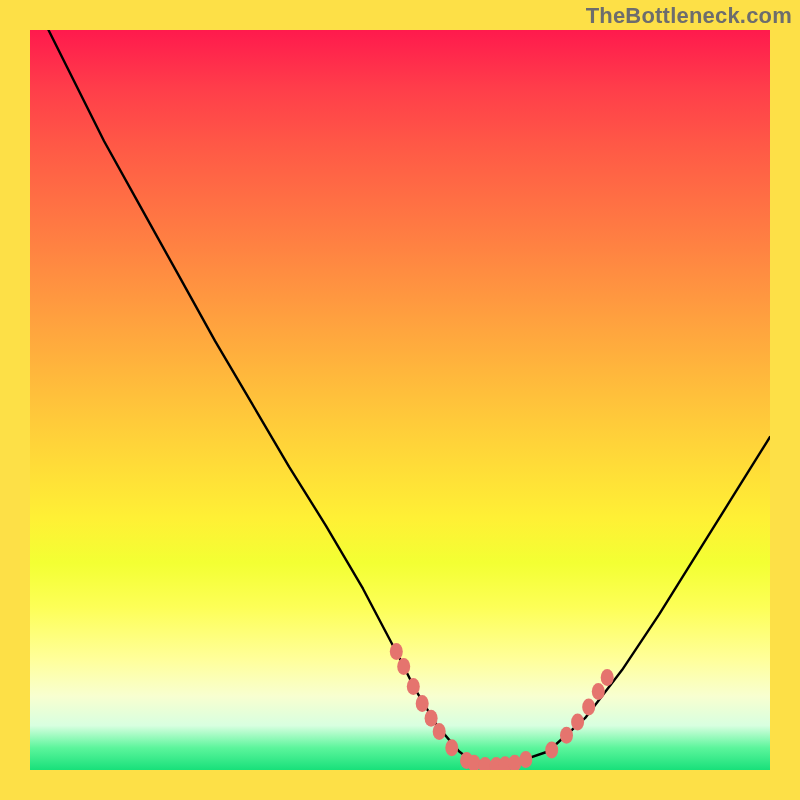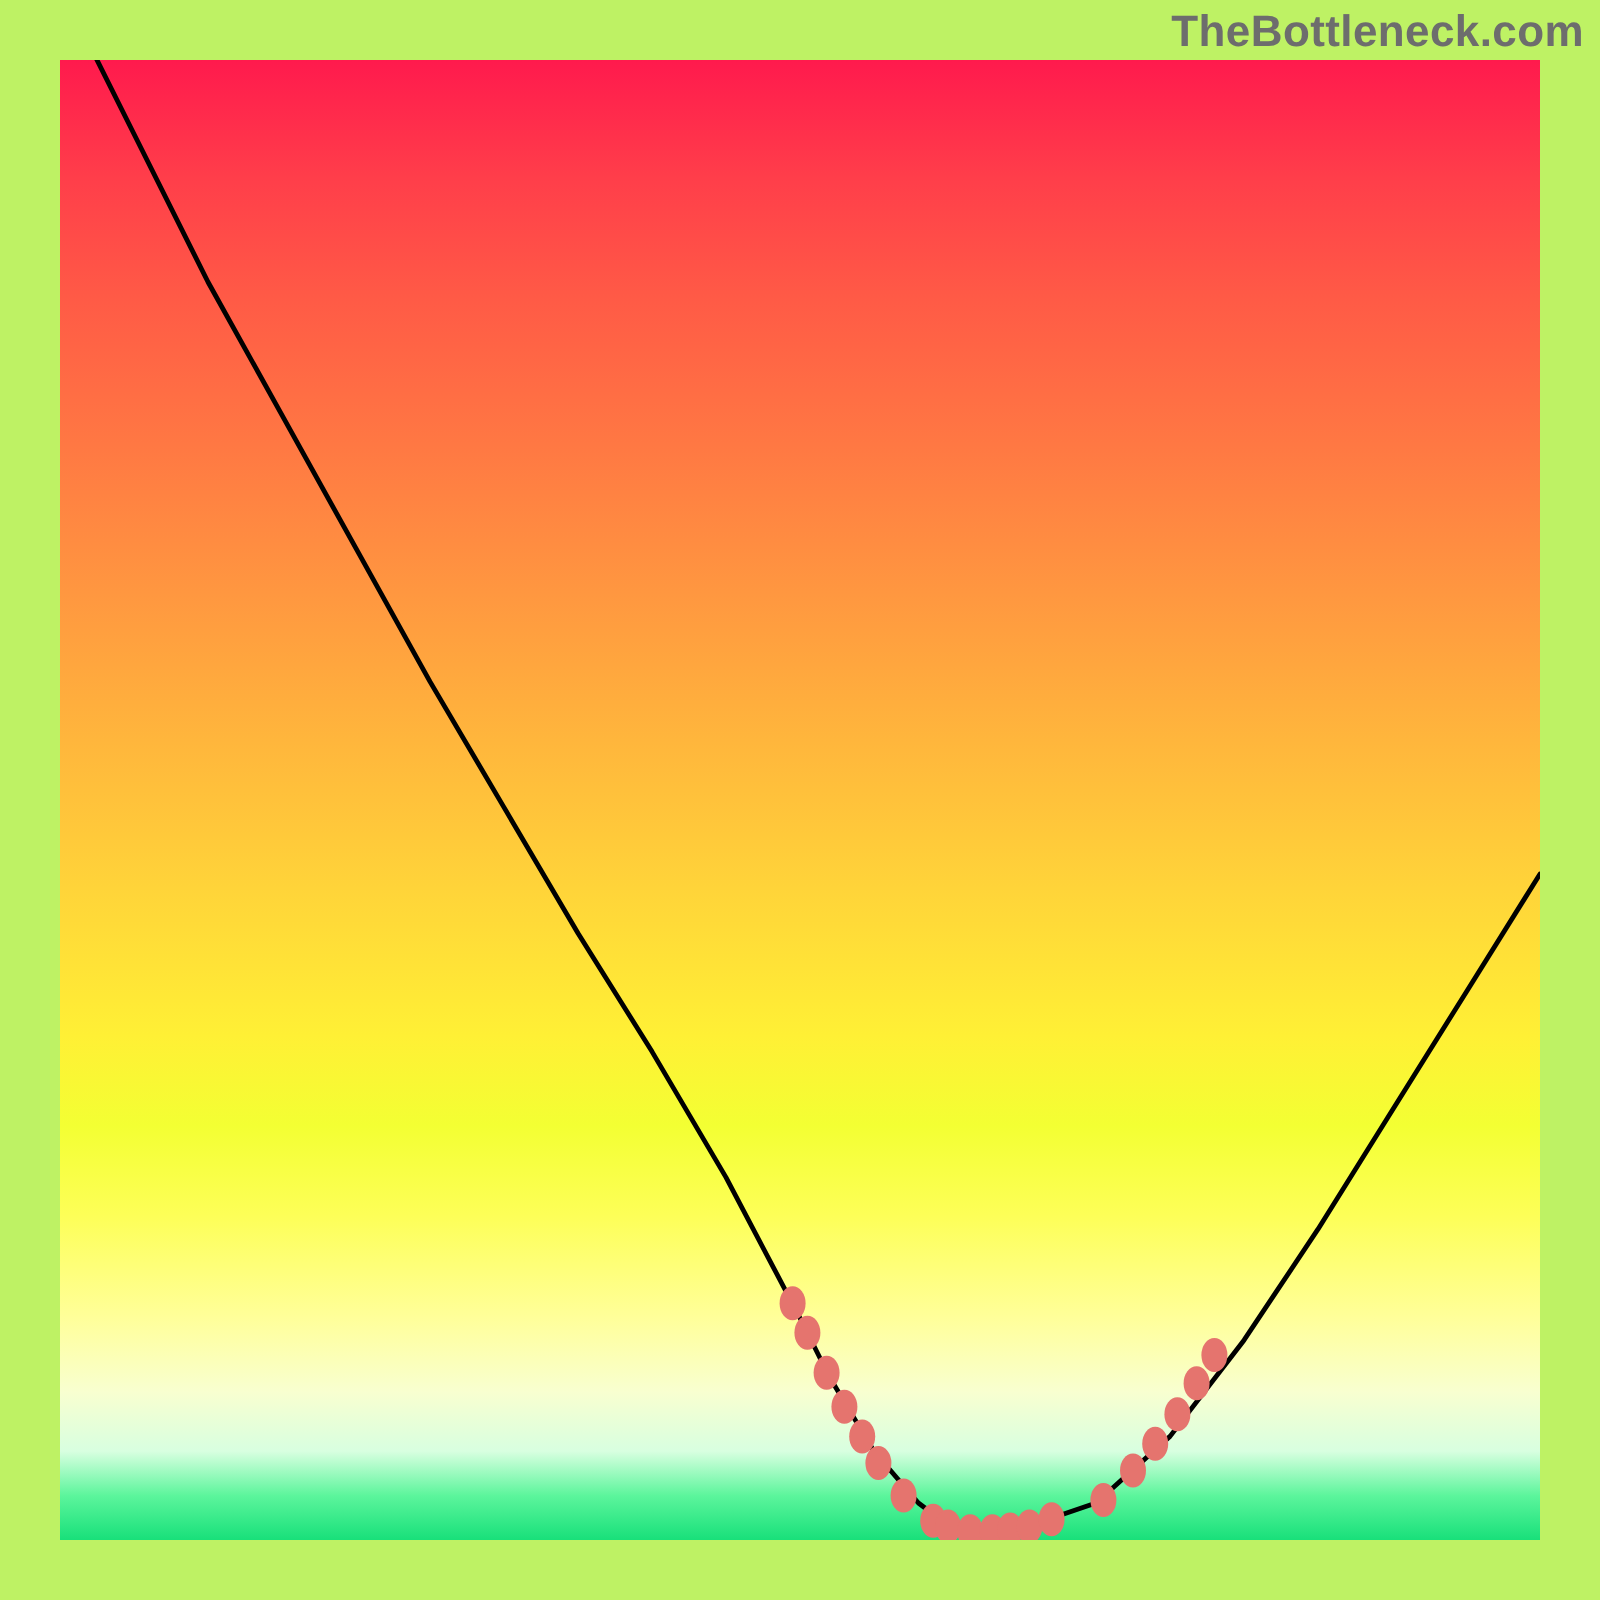--- a/index.html
+++ b/index.html
@@ -9,21 +9,21 @@
     height: 800px;
     background: #000;
     overflow: hidden;
   }
   .frame {
     position: absolute;
     left: 0;
     top: 0;
     width: 800px;
     height: 800px;
-    background: #bef264;
+    background: #fde047;
   }
   .plot-area {
     position: absolute;
     left: 30px;
     top: 30px;
     width: 740px;
     height: 740px;
     background: linear-gradient(to bottom,
       #ff1a4d 0%,
       #ff3e4a 8%,

